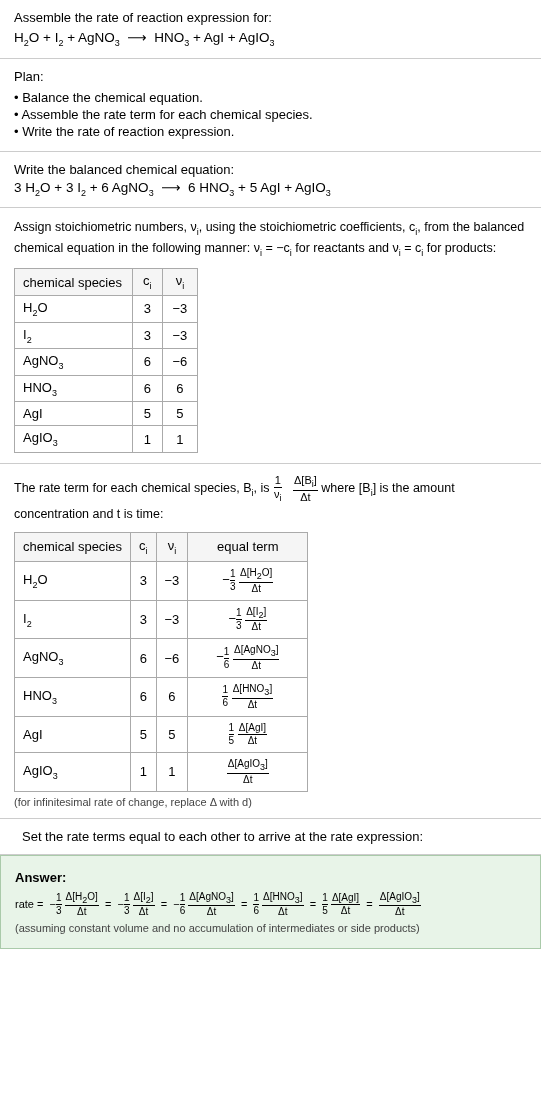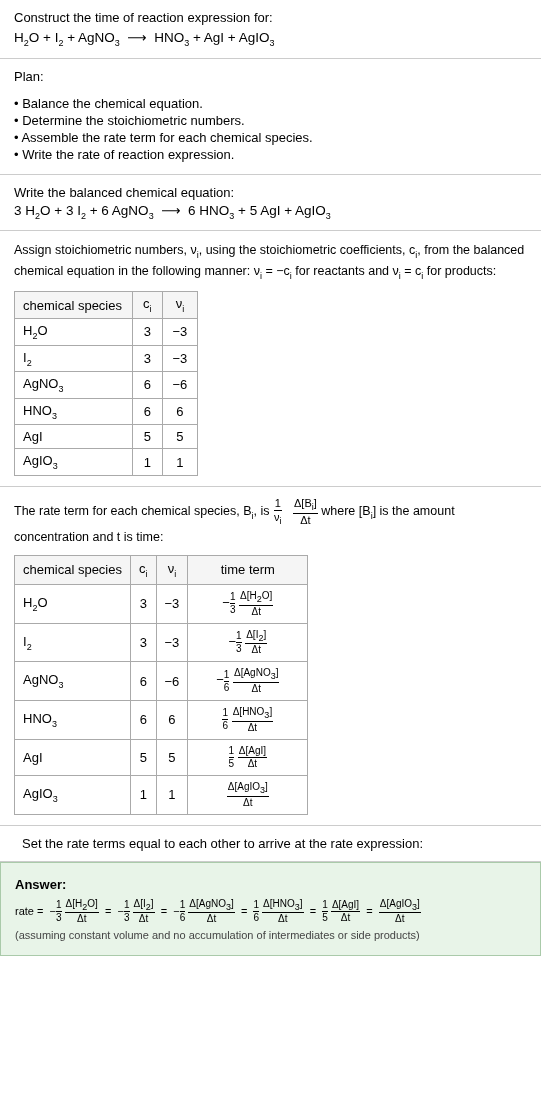--- a/index.html
+++ b/index.html
@@ -17,21 +17,21 @@
     }
     .section:last-child { border-bottom: none; }
     .reaction-title {
       font-size: 13px;
       margin-bottom: 4px;
     }
     .reaction-eq {
       font-size: 13.5px;
       margin-top: 2px;
     }
-    .plan-title { margin-bottom: 12px; }
+    .plan-title { margin-bottom: 6px; }
     .plan-items { list-style: none; }
     .plan-items li::before { content: "• "; }
     .plan-items li { margin-bottom: 2px; }
     .balanced-title { }
     .balanced-eq { font-size: 13.5px; margin-top: 2px; }
     .assign-text { font-size: 12.5px; line-height: 1.5; margin-bottom: 8px; }
     table {
       border-collapse: collapse;
       font-size: 13px;
       margin-top: 4px;
@@ -77,31 +77,30 @@
     .answer-label { font-weight: bold; margin-bottom: 6px; font-size: 13px; }
     .answer-rate { font-size: 11px; line-height: 2; }
     .answer-note { font-size: 11px; color: #444; margin-top: 4px; }
     .set-section { padding: 10px 22px; border-bottom: 1px solid #ccc; }
     sub { font-size: 9px; vertical-align: sub; }
   </style>
 </head>
 <body>
 
 <div class="section">
-  <div class="reaction-title">Construct the time of reaction expression for:</div>
+  <div class="reaction-title">Assemble the rate of reaction expression for:</div>
   <div class="reaction-eq">
     H<sub>2</sub>O + I<sub>2</sub> + AgNO<sub>3</sub> &nbsp;⟶&nbsp; HNO<sub>3</sub> + AgI + AgIO<sub>3</sub>
   </div>
 </div>
 
 <div class="section">
   <div class="plan-title">Plan:</div>
   <ul class="plan-items">
     <li>Balance the chemical equation.</li>
-    <li>Determine the stoichiometric numbers.</li>
     <li>Assemble the rate term for each chemical species.</li>
     <li>Write the rate of reaction expression.</li>
   </ul>
 </div>
 
 <div class="section">
   <div class="balanced-title">Write the balanced chemical equation:</div>
   <div class="balanced-eq">
     3 H<sub>2</sub>O + 3 I<sub>2</sub> + 6 AgNO<sub>3</sub> &nbsp;⟶&nbsp; 6 HNO<sub>3</sub> + 5 AgI + AgIO<sub>3</sub>
   </div>
@@ -169,21 +168,21 @@
         </span>
     </span>
     where [B<sub>i</sub>] is the amount concentration and t is time:
   </div>
   <table class="rate-table">
     <thead>
       <tr>
         <th>chemical species</th>
         <th>c<sub>i</sub></th>
         <th>ν<sub>i</sub></th>
-        <th>time term</th>
+        <th>equal term</th>
       </tr>
     </thead>
     <tbody>
       <tr>
         <td>H<sub>2</sub>O</td>
         <td>3</td>
         <td>−3</td>
         <td>
           −<span class="inline-frac">
               <span class="num">1</span>
@@ -261,20 +260,21 @@
         <td>1</td>
         <td>
           <span class="frac" style="font-size:10px;">
               <span class="num">Δ[AgIO<sub>3</sub>]</span>
               <span class="den">Δt</span>
             </span>
         </td>
       </tr>
     </tbody>
   </table>
+  <div class="note-small">(for infinitesimal rate of change, replace Δ with d)</div>
 </div>
 
 <div class="set-section">
   <div>Set the rate terms equal to each other to arrive at the rate expression:</div>
 </div>
 
 <div class="answer-box">
   <div class="answer-label">Answer:</div>
   <div class="answer-rate">
     rate =

